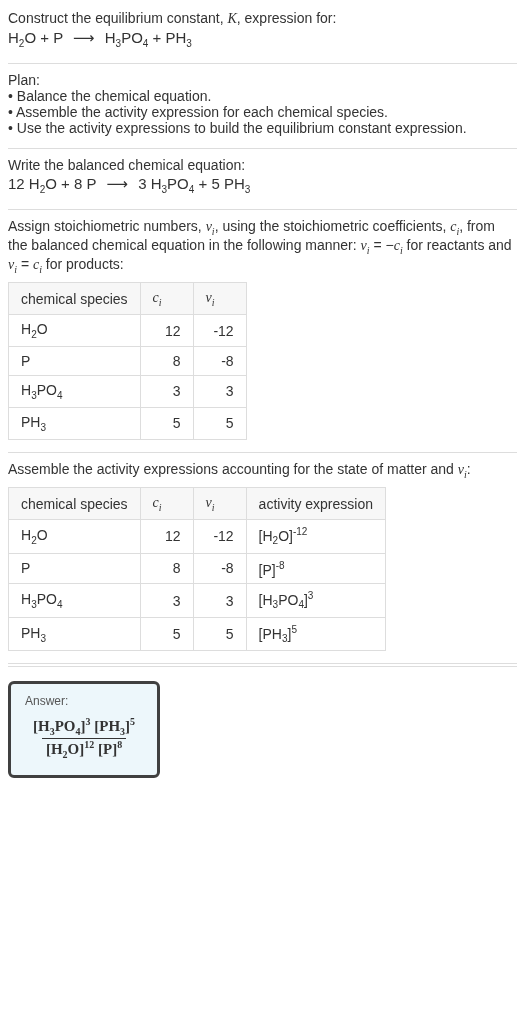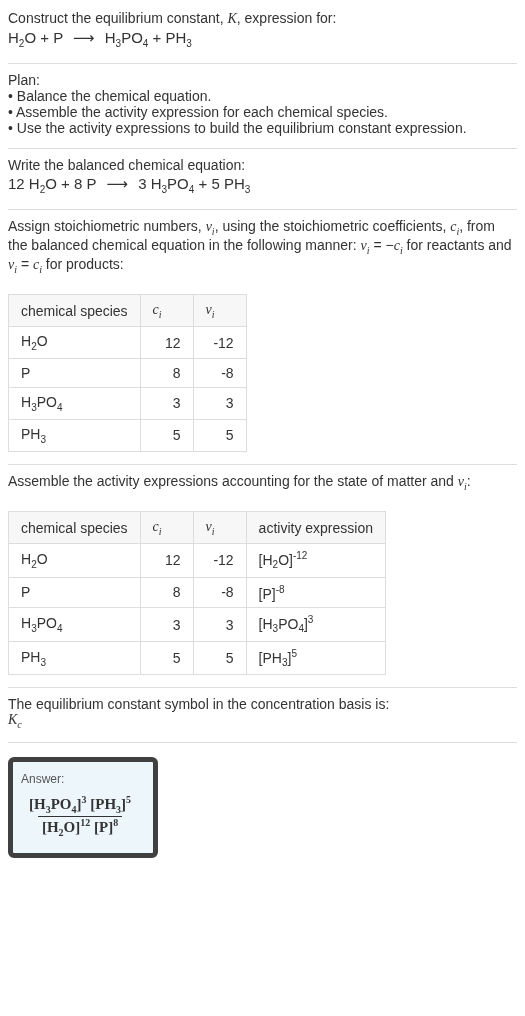--- a/index.html
+++ b/index.html
@@ -26,44 +26,44 @@
     font-size: 15px;
     padding: 2px 0 2px 0;
   }
   .sub { font-size: 10px; vertical-align: sub; }
   .sup { font-size: 10px; vertical-align: super; }
   .arrow { padding: 0 6px; }
   .ital { font-style: italic; font-family: Georgia, "Times New Roman", serif; }
 
   table.datatable {
     border-collapse: collapse;
-    margin-top: 20px;
+    margin-top: 8px;
     font-size: 14px;
   }
   table.datatable th, table.datatable td {
     border: 1px solid #ddd;
     padding: 6px 12px;
     text-align: left;
     vertical-align: middle;
     min-width: 28px;
   }
   table.datatable th {
     background: #f7f7f7;
     font-weight: normal;
   }
   table.datatable td.num {
     text-align: right;
   }
 
   .answer {
     margin-top: 6px;
     background: #edf7fb;
-    border: 5px solid #404040;
+    border: 3px solid #404040;
     border-radius: 6px;
-    padding: 10px 14px 14px 8px;
+    padding: 10px 14px 14px 14px;
     display: inline-block;
   }
   .answer-label {
     font-size: 12px;
     color: #555;
     margin-bottom: 8px;
   }
   .kcrow {
     display: flex;
     align-items: center;
@@ -198,24 +198,20 @@
         <td class="num">5</td>
         <td class="num">5</td>
         <td>[PH<span class="sub">3</span>]<span class="sup">5</span></td>
       </tr>
     </tbody>
       </table>
   </div>
 
   <hr class="divider">
 
-  <div class="section">
-    <div>The equilibrium constant symbol in the concentration basis is:</div>
-    <div class="ital">K<span class="sub">c</span></div>
-  </div>
 
   <hr class="divider">
 
   <div class="section">
 
     <div class="answer">
       <div class="answer-label">Answer:</div>
       <div class="kcrow">
         <span class="frac">
           <span class="num">[H<span class="sub">3</span>PO<span class="sub">4</span>]<span class="sup">3</span> [PH<span class="sub">3</span>]<span class="sup">5</span></span>

